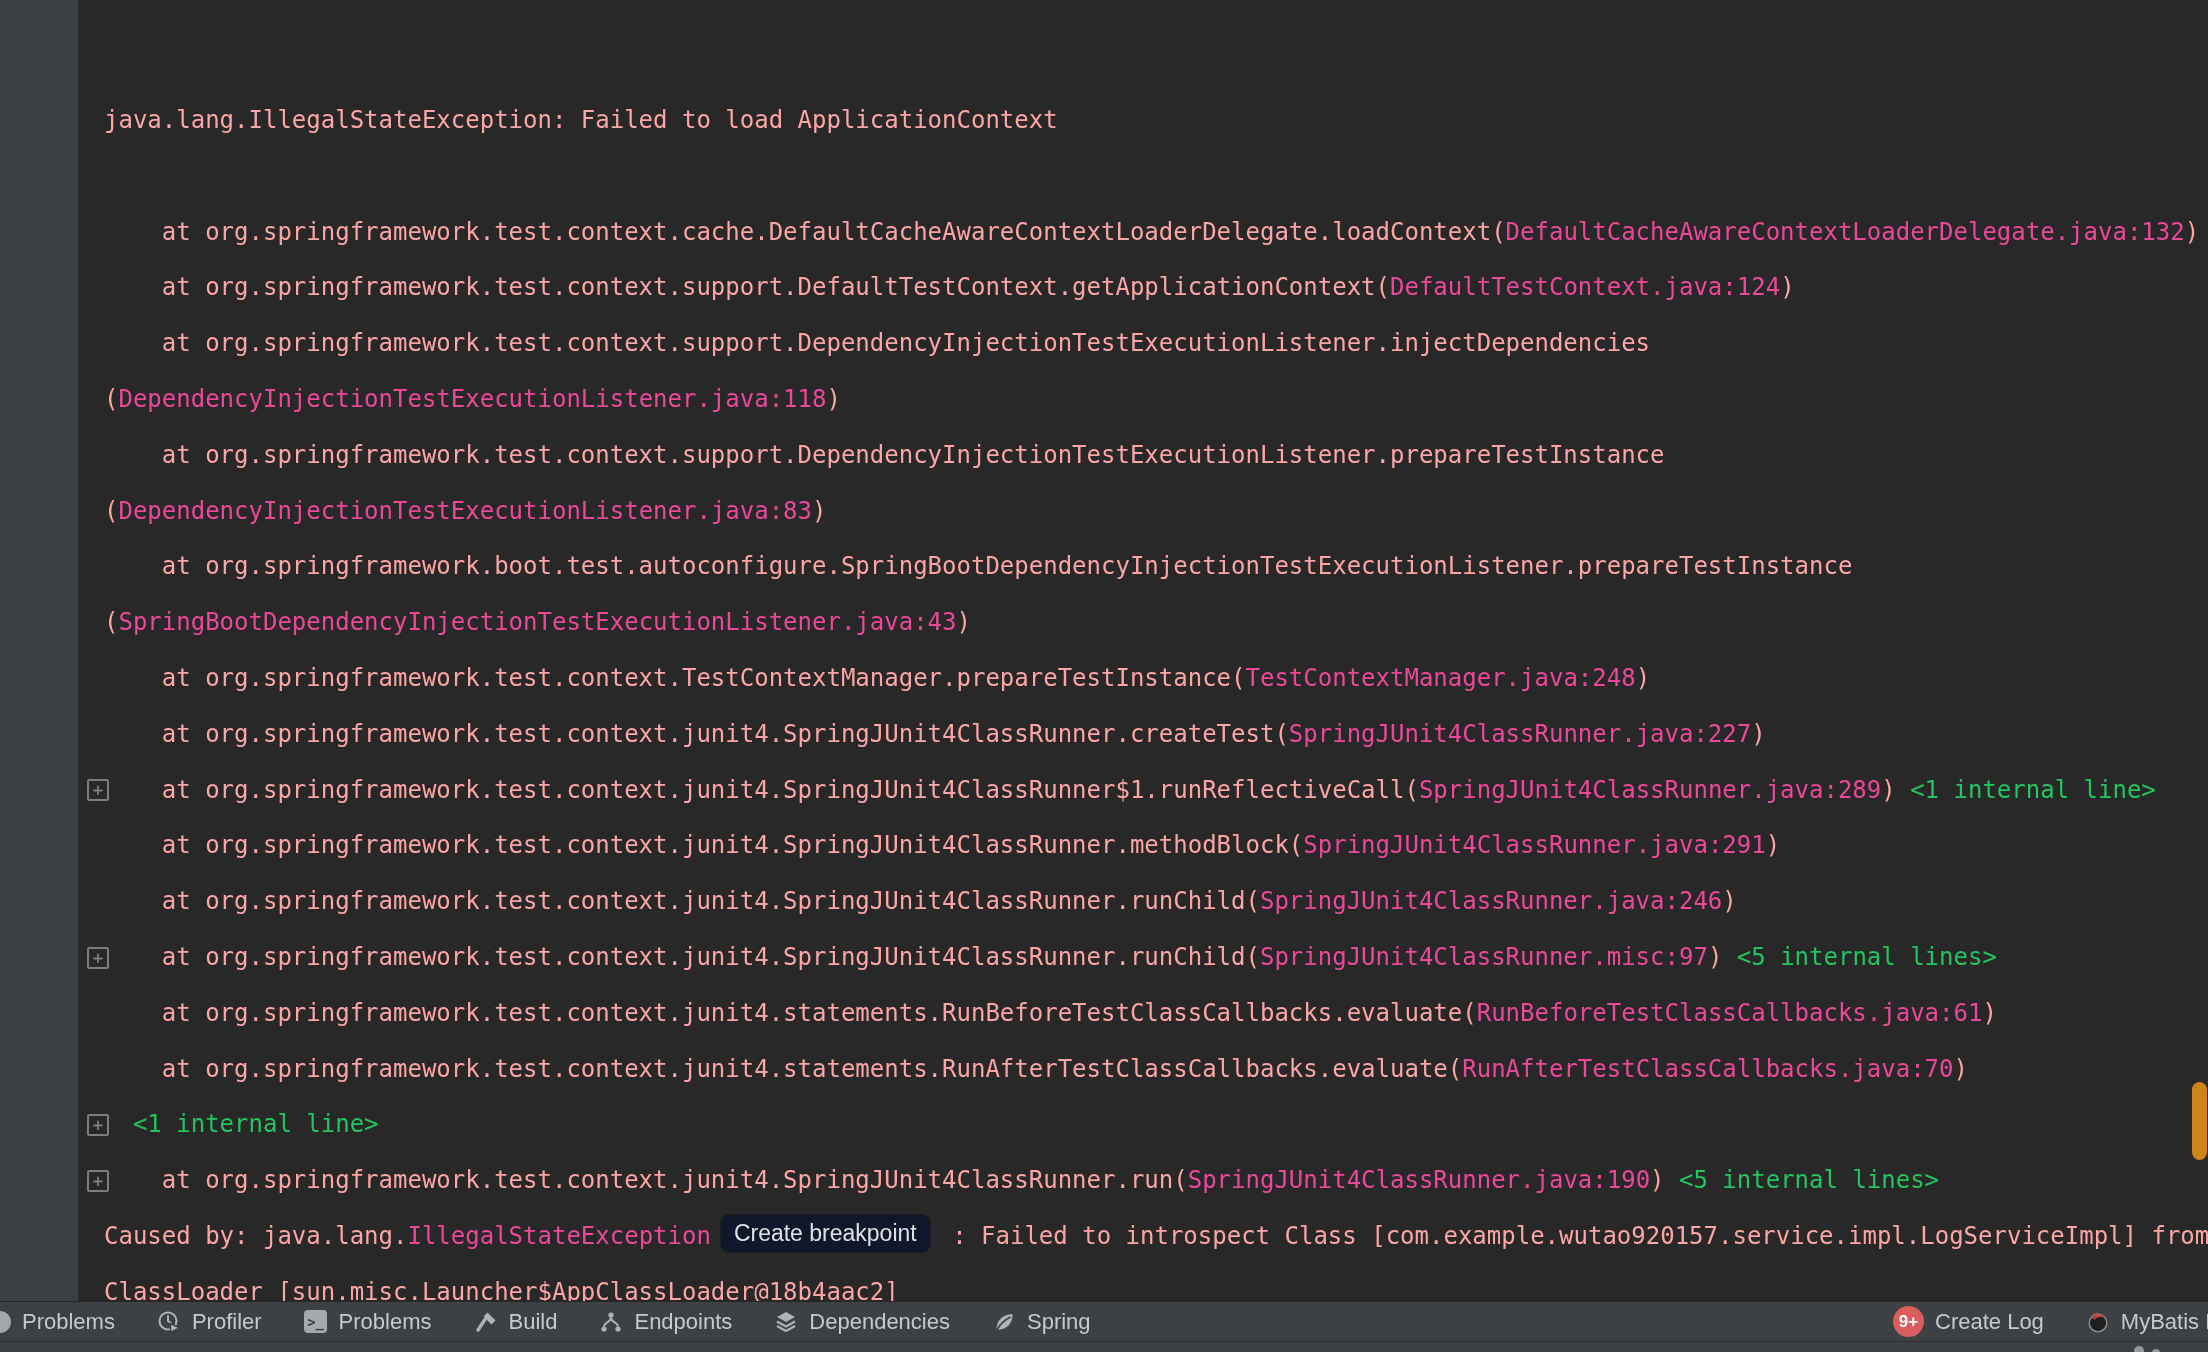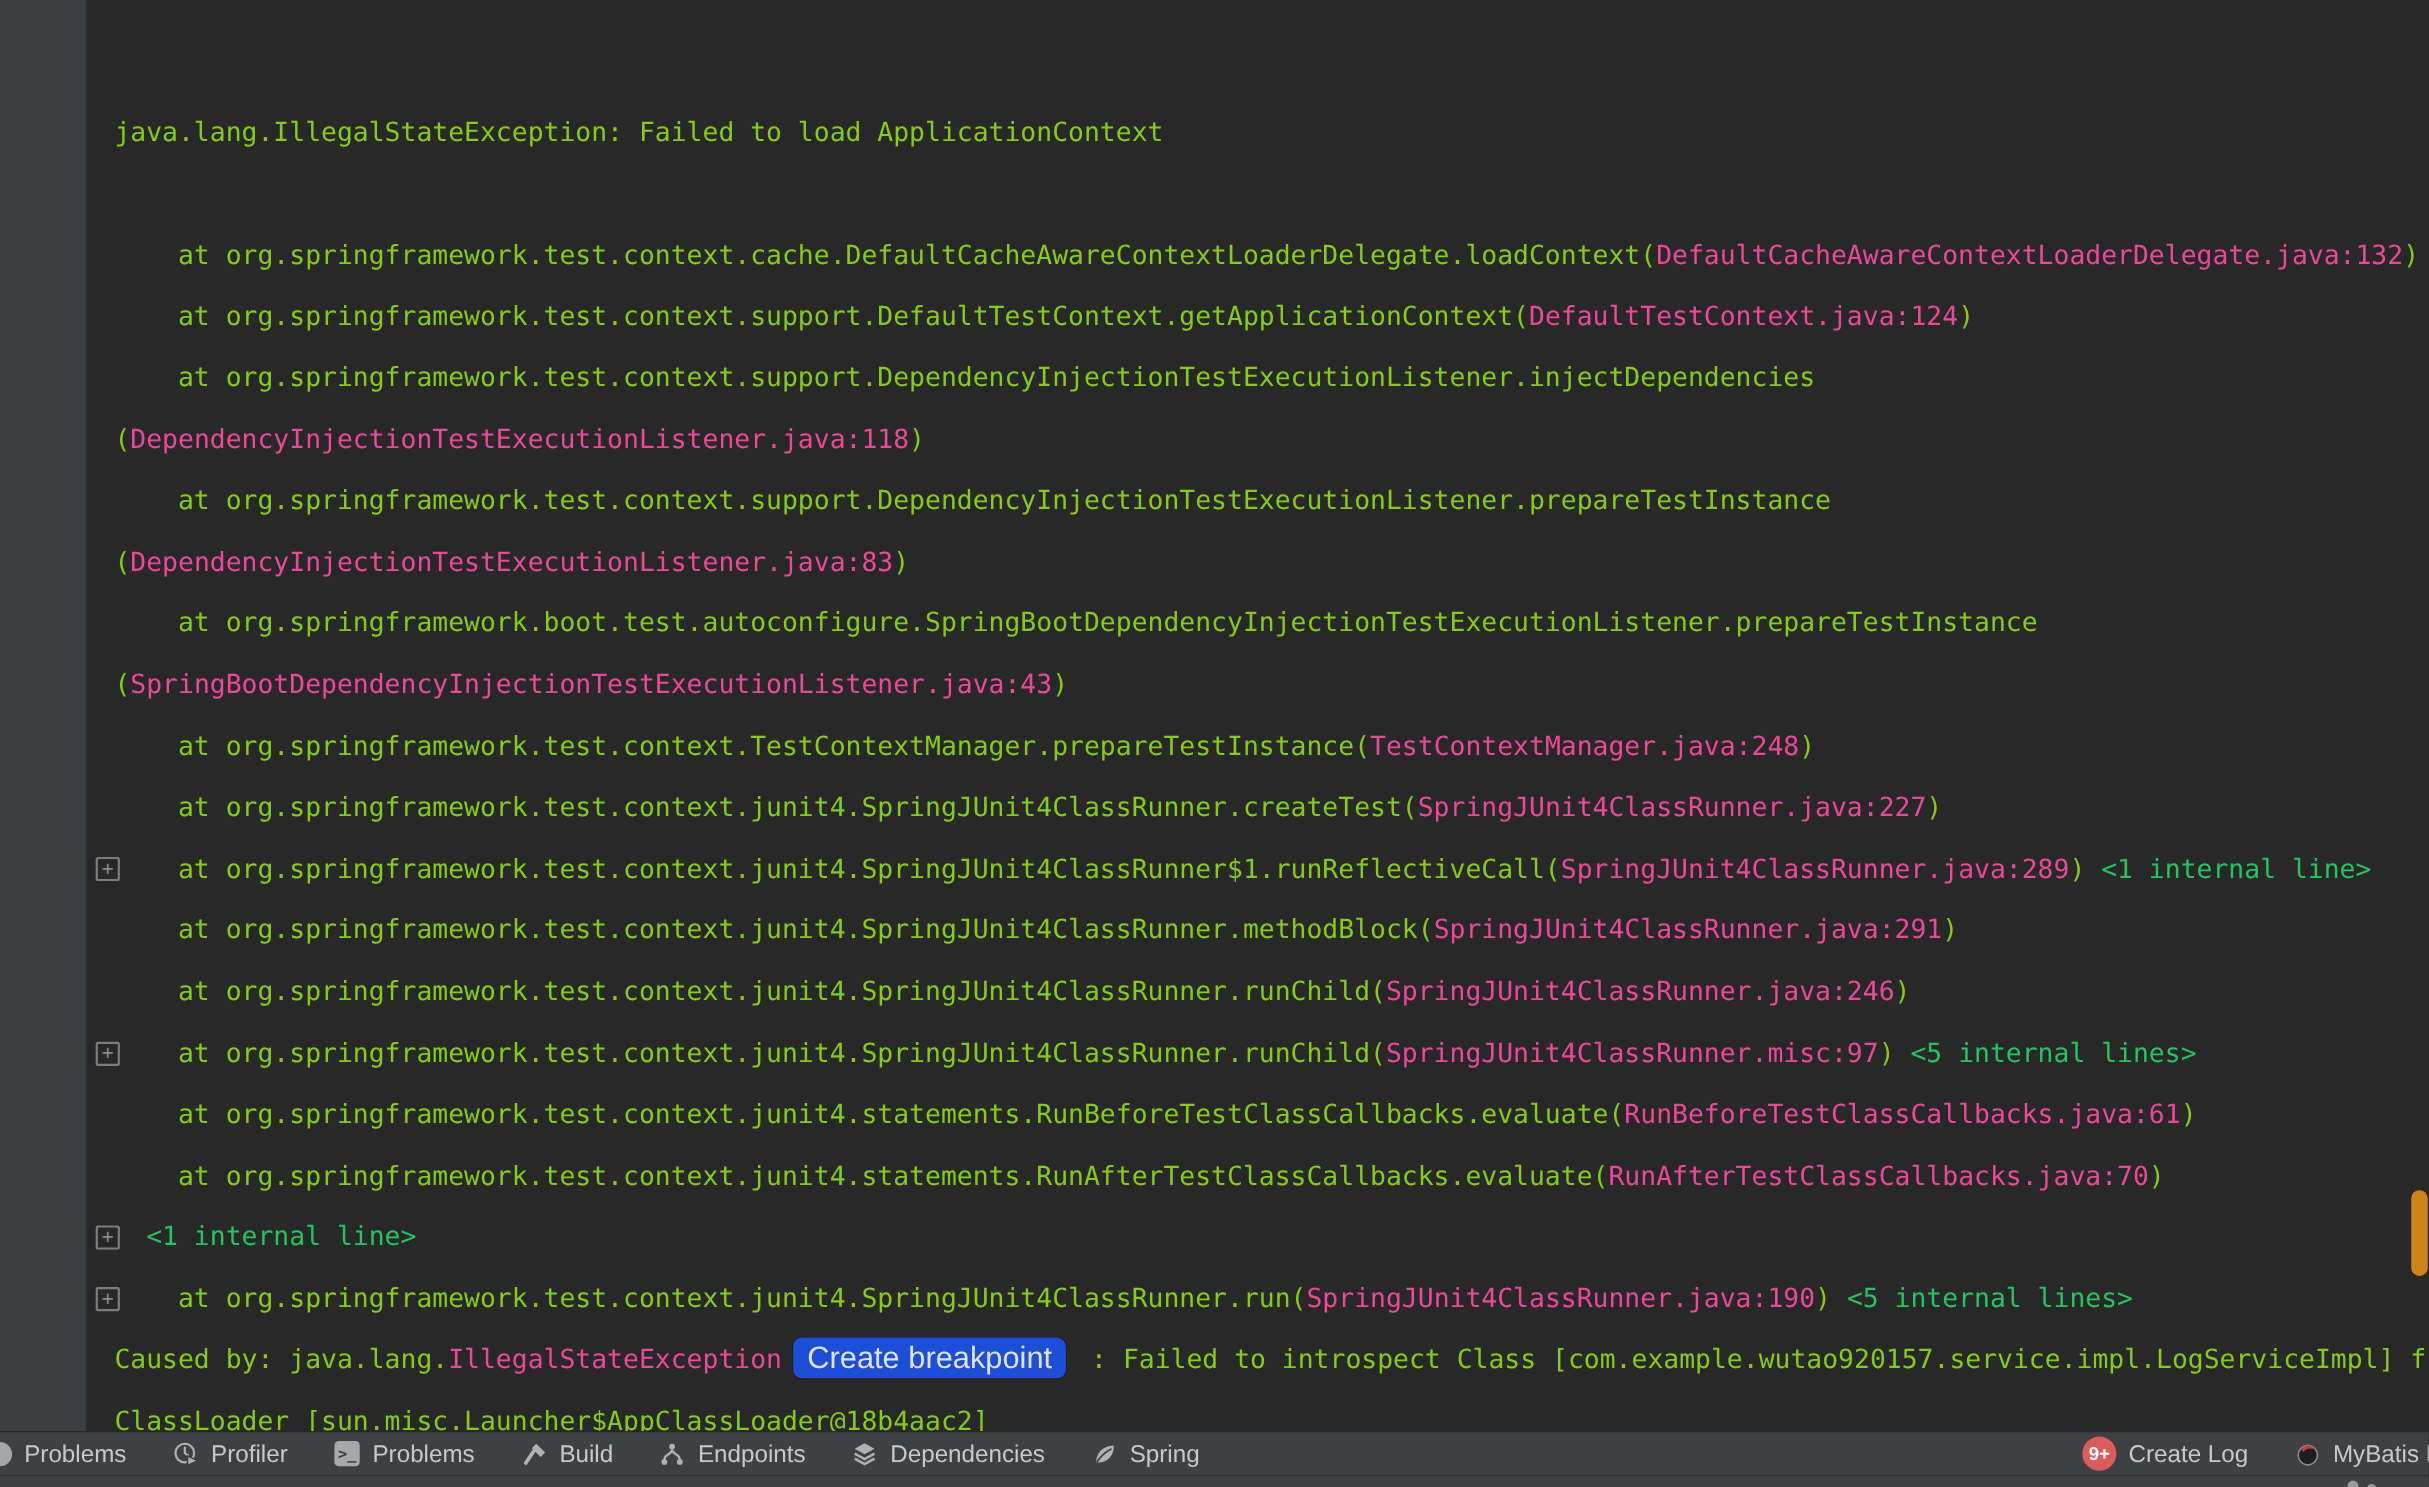--- a/index.html
+++ b/index.html
@@ -8,27 +8,27 @@
     background:#282829;font-family:"DejaVu Sans Mono",monospace;
   }
   
   .console{position:absolute;left:0;top:0;right:0;bottom:51px;background:#282829;overflow:hidden;}
   .gutter{position:absolute;left:0;top:0;bottom:0;width:78px;background:#3C3F41;border-right:1px solid #2C2E30;}
   .lines{position:absolute;left:0;top:93px;right:0;}
   .console-line{
     position:relative;padding-left:104px;height:55.8px;line-height:55.8px;
     white-space:pre;font-size:24px;letter-spacing:0;
   }
-  .seg-error{color:#84cc16;}
+  .seg-error{color:#fca5a5;}
   .seg-link{color:#ec4899;text-underline-offset:5px;cursor:pointer;}
   .seg-fold{color:#22c55e;cursor:pointer;}
   .bp-pill{
     display:inline-block;vertical-align:middle;margin:0 8px 6px 10px;
-    background:#1d4ed8;color:#DFE1E5;border-radius:8px;
-    font-family:"Liberation Sans",sans-serif;font-size:28px;line-height:37px;
+    background:#0f172a;color:#DFE1E5;border-radius:8px;
+    font-family:"Liberation Sans",sans-serif;font-size:23px;line-height:37px;
     padding:0 13px;cursor:pointer;box-shadow:0 0 0 1px rgba(0,0,0,.25);
     white-space:nowrap;
   }
   .fold-marker{
     position:absolute;left:87px;top:50%;transform:translateY(-50%);
     width:22px;height:22px;box-sizing:border-box;border:2px solid #7B7E81;
     border-radius:2px;color:#8A8D90;font-size:18px;line-height:18px;
     display:flex;align-items:center;justify-content:center;cursor:pointer;
     font-family:"DejaVu Sans Mono",monospace;background:transparent;
   }

